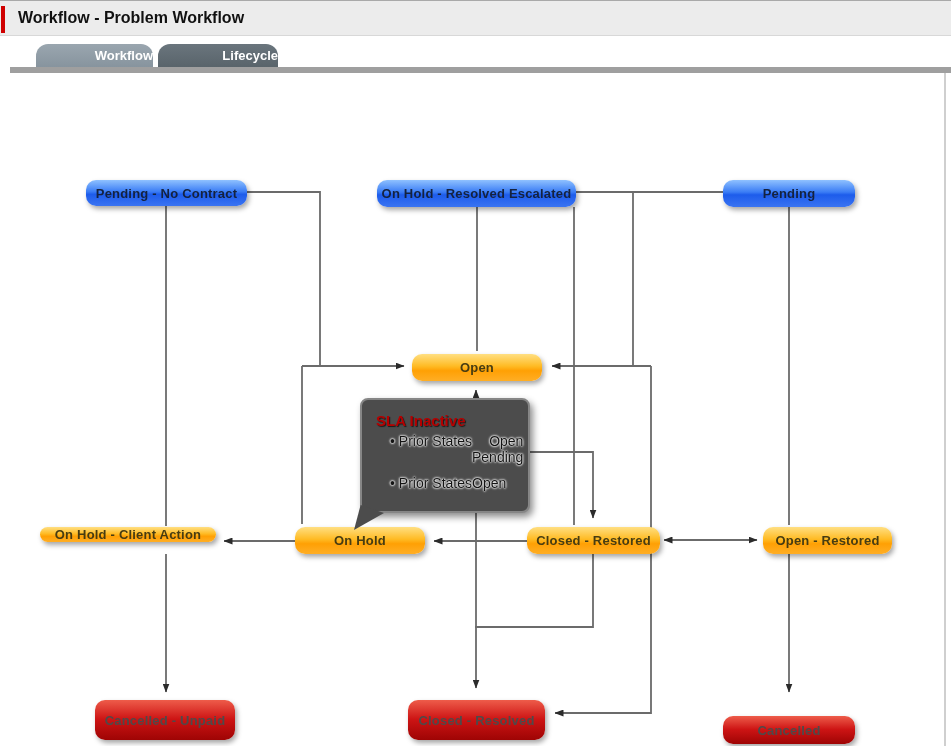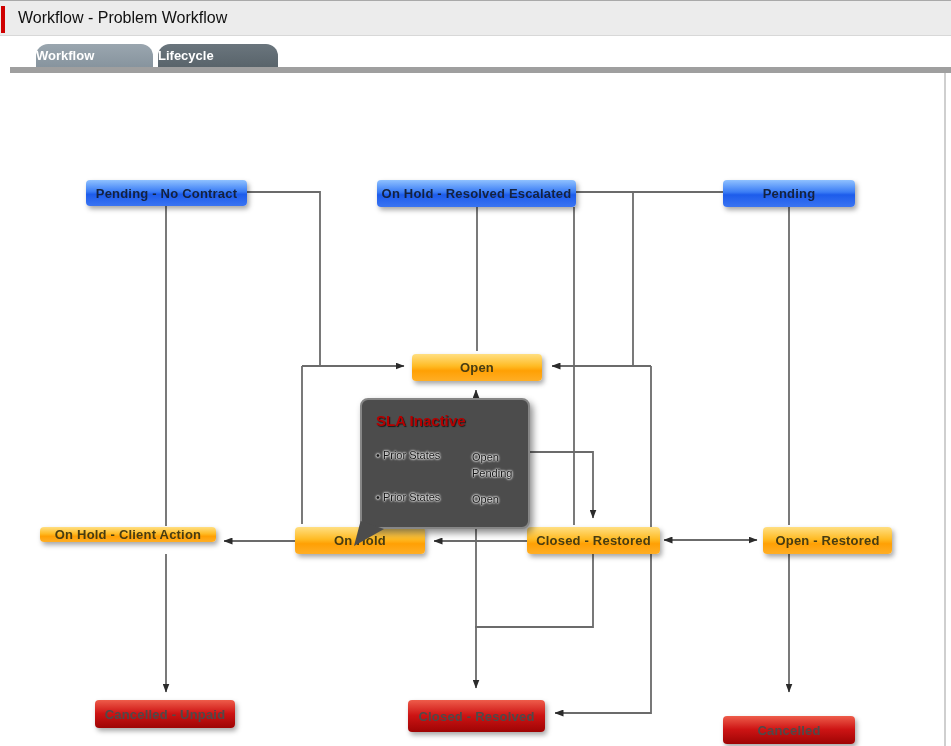--- a/index.html
+++ b/index.html
@@ -3,50 +3,50 @@
 <meta charset="utf-8">
 <style>
   html,body{margin:0;padding:0;background:#fff;}
   *{box-sizing:border-box;font-family:"Liberation Sans",sans-serif;}
   #app{position:relative;width:951px;height:746px;background:#fff;overflow:hidden;}
 
   
   .header{position:absolute;left:0;top:0;width:951px;height:36px;background:#ececec;
           border-top:1px solid #a9a9a9;border-bottom:1px solid #d8d8d8;}
   .header-accent{position:absolute;left:1px;top:5px;width:4px;height:27px;background:#cf0000;}
-  .header-title{position:absolute;left:18px;top:8px;font-size:16px;font-weight:normal;color:#111;}
+  .header-title{position:absolute;left:18px;top:8px;font-size:16px;font-weight:bold;color:#111;}
 
   
   .tab{position:absolute;top:44px;height:23px;border-radius:12px 12px 0 0;color:#fff;
-       font-size:13px;font-weight:bold;text-align:left;line-height:23px;cursor:pointer;}
+       font-size:13px;font-weight:bold;text-align:right;line-height:23px;cursor:pointer;}
   .tab-workflow{left:36px;width:117px;background:linear-gradient(#9aa6af,#87949e);}
   .tab-lifecycle{left:158px;width:120px;background:linear-gradient(#6a757d,#59646b);}
   .tab-bar{position:absolute;top:67px;left:10px;width:941px;height:6px;background:#9f9f9f;}
 
   .new-btn{position:absolute;left:12px;top:75px;width:119px;height:22px;border-radius:12px;
            background:linear-gradient(#a6aeb4,#828c93 60%,#778188);color:#fff;font-size:13px;
            font-weight:bold;text-align:center;line-height:22px;box-shadow:1px 2px 3px rgba(0,0,0,.25);cursor:pointer;}
   .context-label{position:absolute;right:14px;top:80px;font-size:14px;font-weight:bold;color:#111;}
 
   
   .canvas{position:absolute;left:0;top:73px;width:951px;height:673px;background:#fff;}
   .canvas-right-border{position:absolute;right:5px;top:73px;width:2px;height:673px;background:#cfcfcf;}
   svg.wires{position:absolute;left:0;top:0;width:951px;height:746px;z-index:1;pointer-events:none;}
 
-  .pill{position:absolute;z-index:2;border-radius:4px;display:flex;align-items:center;justify-content:center;
+  .pill{position:absolute;z-index:2;border-radius:10px;display:flex;align-items:center;justify-content:center;
         font-weight:bold;font-size:13px;letter-spacing:.2px;box-shadow:2px 3px 5px rgba(0,0,0,.35);cursor:pointer;}
   .pill.blue{background:linear-gradient(180deg,#8fc1ff 0%,#3a7cf5 45%,#1d5ceb 55%,#3a74f2 100%);color:#14223f;}
   .pill.orange{background:linear-gradient(180deg,#ffdf82 0%,#ffbb24 45%,#ffa004 62%,#ffae25 100%);color:#473c12;}
   .pill.red{background:linear-gradient(180deg,#ee5c4a 0%,#cd1414 48%,#9e0404 100%);color:#4e4a4a;}
 
   
   .tooltip{position:absolute;z-index:3;background:#4c4c4c;border:2px solid #868686;border-radius:8px;
            box-shadow:3px 4px 7px rgba(0,0,0,.45);padding:12px 10px 10px 14px;color:#111;}
-  .tooltip-title{font-size:15px;font-weight:bold;color:#b50000;text-shadow:1px 1px 1px rgba(0,0,0,.65);margin-bottom:20px;}
-  .tt-row{display:flex;margin-bottom:10px;font-size:11px;}
+  .tooltip-title{font-size:15px;font-weight:bold;color:#b50000;text-shadow:1px 1px 1px rgba(0,0,0,.65);margin-bottom:4px;}
+  .tt-row{display:flex;margin-bottom:10px;font-size:14px;text-align:right;}
   .tt-label{width:96px;flex:none;color:#141414;text-shadow:0 0 2px #fff,0 0 2px #fff,0 0 3px #fff;}
   .tt-values{color:#141414;text-shadow:0 0 2px #fff,0 0 2px #fff,0 0 3px #fff;}
   .tt-values div{line-height:16px;}
   .tooltip-tail{position:absolute;left:-8px;bottom:-19px;width:30px;height:25px;background:#4c4c4c;
                 clip-path:polygon(22% 0,100% 32%,0 100%);}
 </style>
 </head>
 <body>
 
 <div id="app">
@@ -65,22 +65,22 @@
 
   <div class="canvas">
       <div class="pill blue" style="left: 86px; top: 107px; width: 161px; height: 26px;">Pending - No Contract</div>
       <div class="pill blue" style="left: 377px; top: 107px; width: 199px; height: 27px;">On Hold - Resolved Escalated</div>
       <div class="pill blue" style="left: 723px; top: 107px; width: 132px; height: 27px;">Pending</div>
       <div class="pill orange" style="left: 412px; top: 281px; width: 130px; height: 27px;">Open</div>
       <div class="pill orange" style="left: 40px; top: 454px; width: 176px; height: 15px;">On Hold - Client Action</div>
       <div class="pill orange" style="left: 295px; top: 454px; width: 130px; height: 27px;">On Hold</div>
       <div class="pill orange" style="left: 763px; top: 454px; width: 129px; height: 27px;">Open - Restored</div>
       <div class="pill orange" style="left: 527px; top: 454px; width: 133px; height: 27px;">Closed - Restored</div>
-      <div class="pill red" style="left: 95px; top: 627px; width: 140px; height: 28px;">Cancelled - Unpaid</div>
-      <div class="pill red" style="left: 408px; top: 627px; width: 137px; height: 32px;">Closed - Resolved</div>
+      <div class="pill red" style="left: 95px; top: 627px; width: 140px; height: 40px;">Cancelled - Unpaid</div>
+      <div class="pill red" style="left: 408px; top: 627px; width: 137px; height: 40px;">Closed - Resolved</div>
       <div class="pill red" style="left: 723px; top: 627px; width: 132px; height: 28px; margin-top: 16px;">Cancelled</div>
     </div>
   <div class="canvas-right-border"></div>
 
   <svg class="wires">
     <defs>
       <marker id="arrEnd" markerWidth="9" markerHeight="7" refX="8.5" refY="3.5" orient="auto" markerUnits="userSpaceOnUse">
         <path d="M0,0 L9,3.5 L0,7 Z" fill="#2b2b2b"></path>
       </marker>
       <marker id="arrStart" markerWidth="9" markerHeight="7" refX="8.5" refY="3.5" orient="auto-start-reverse" markerUnits="userSpaceOnUse">

